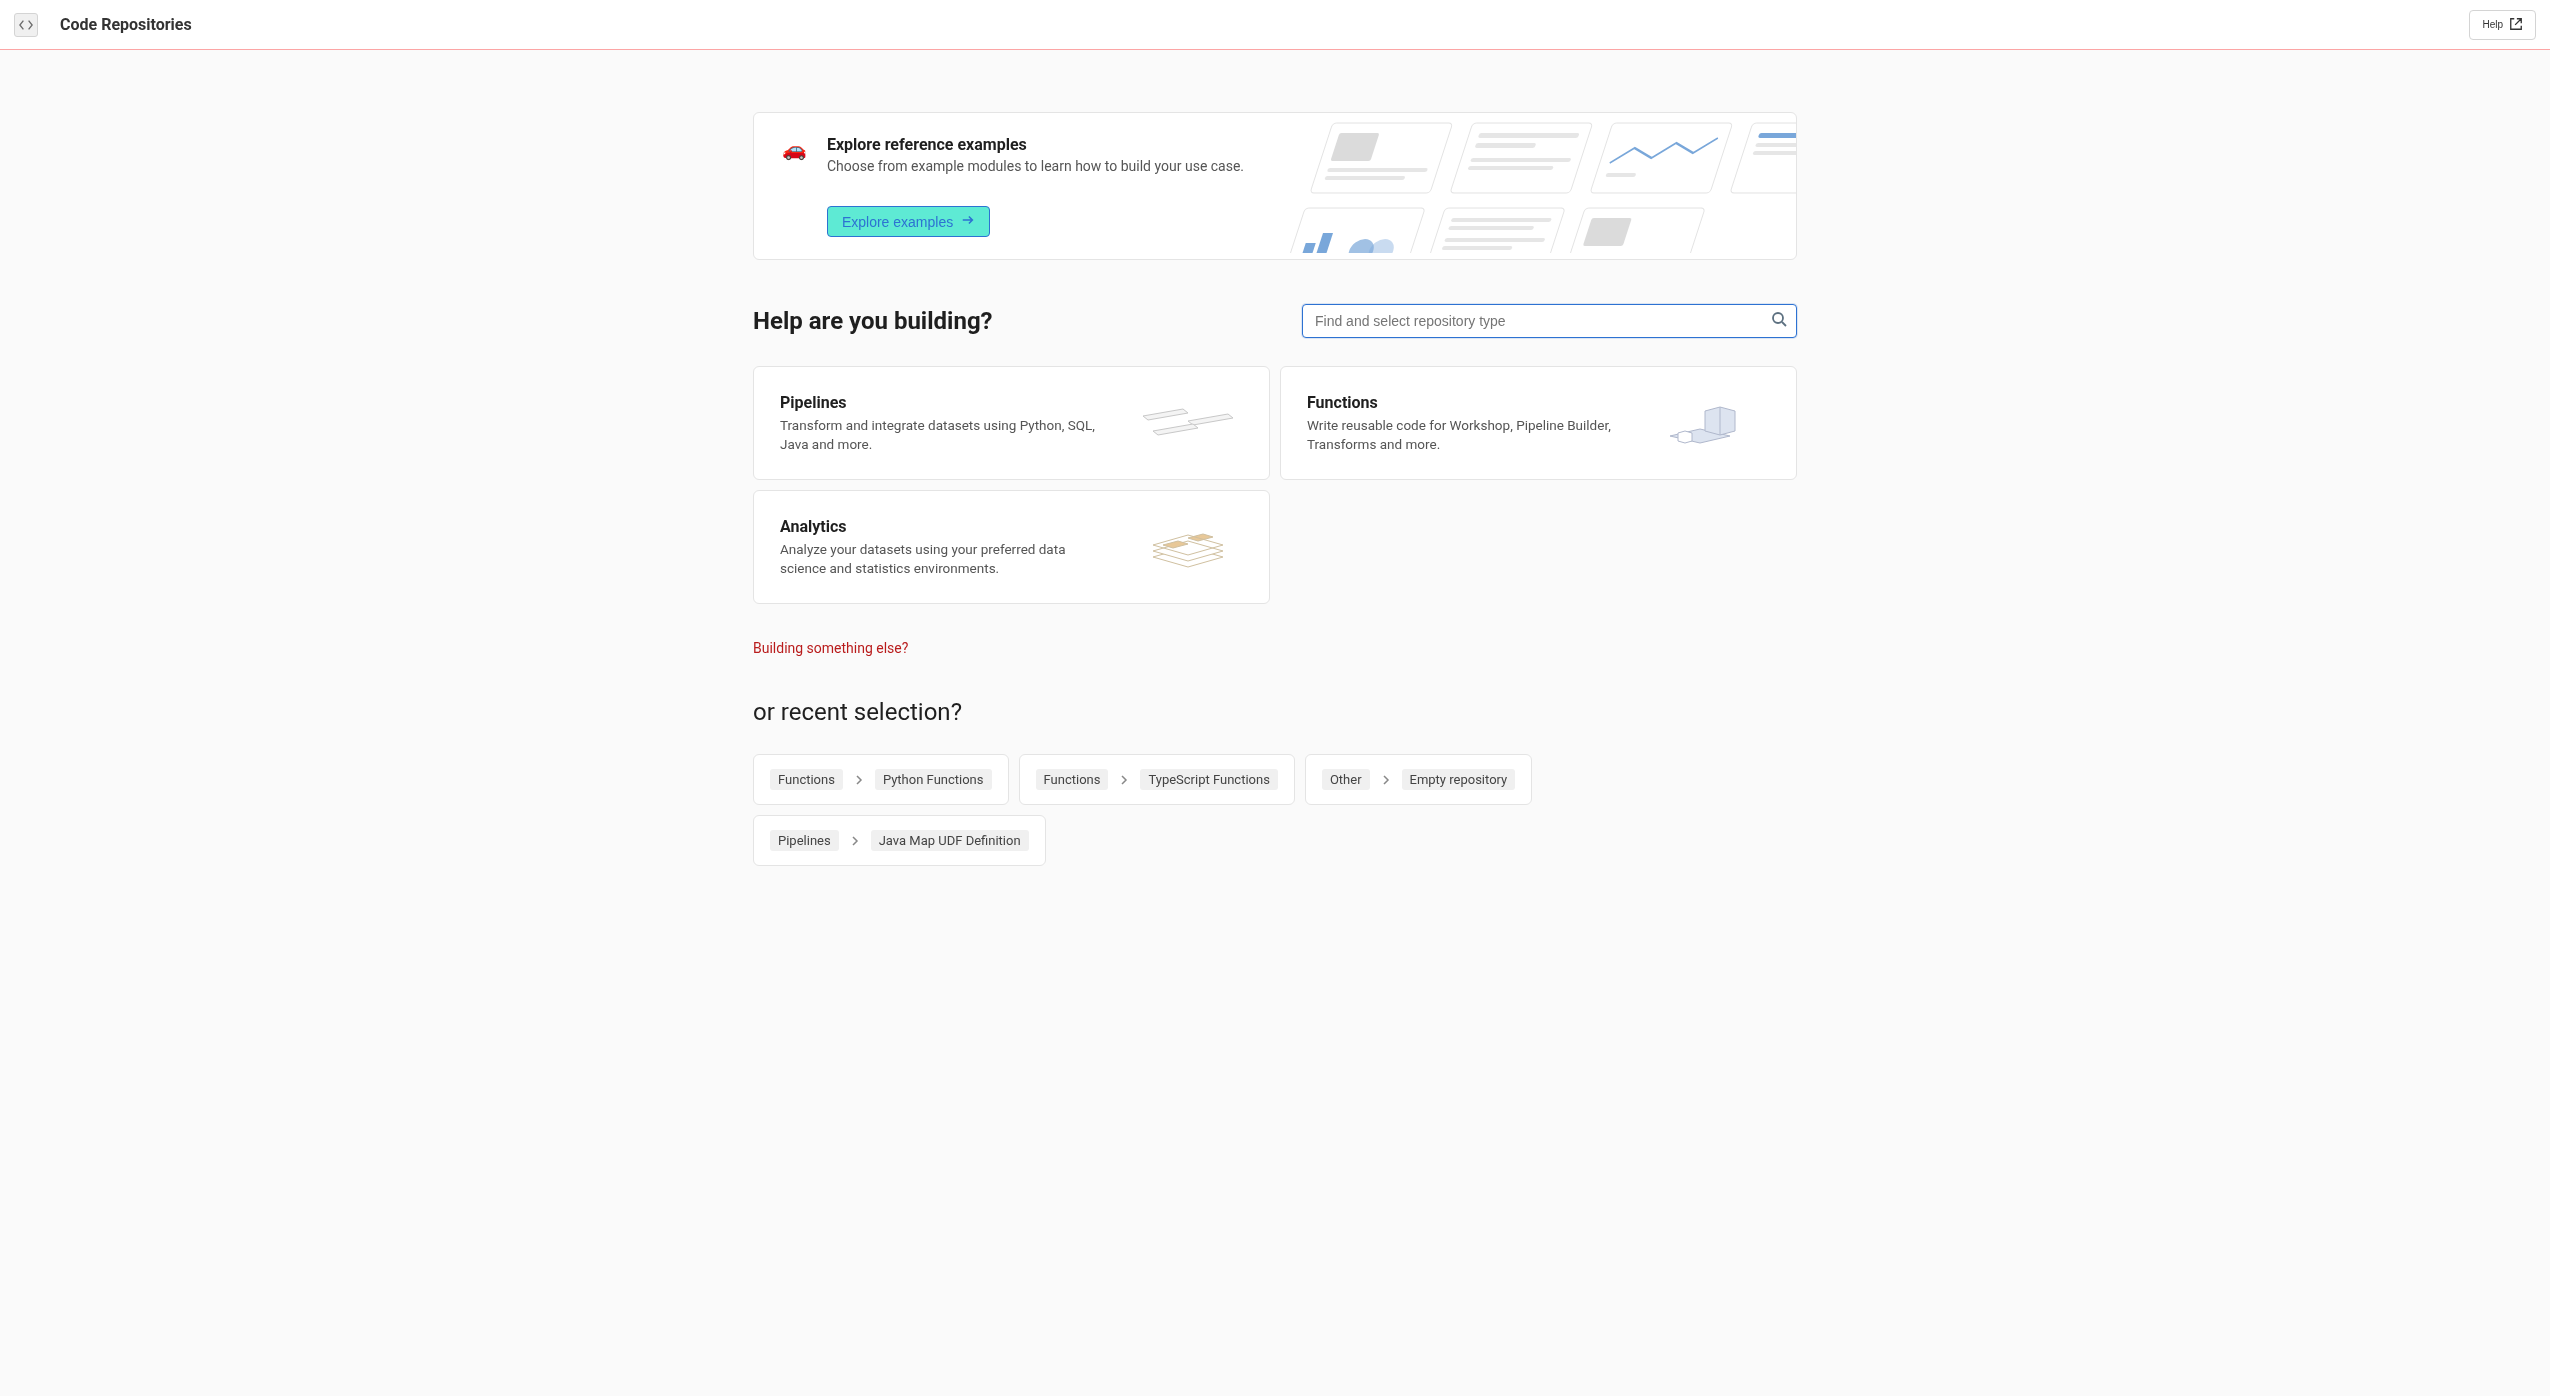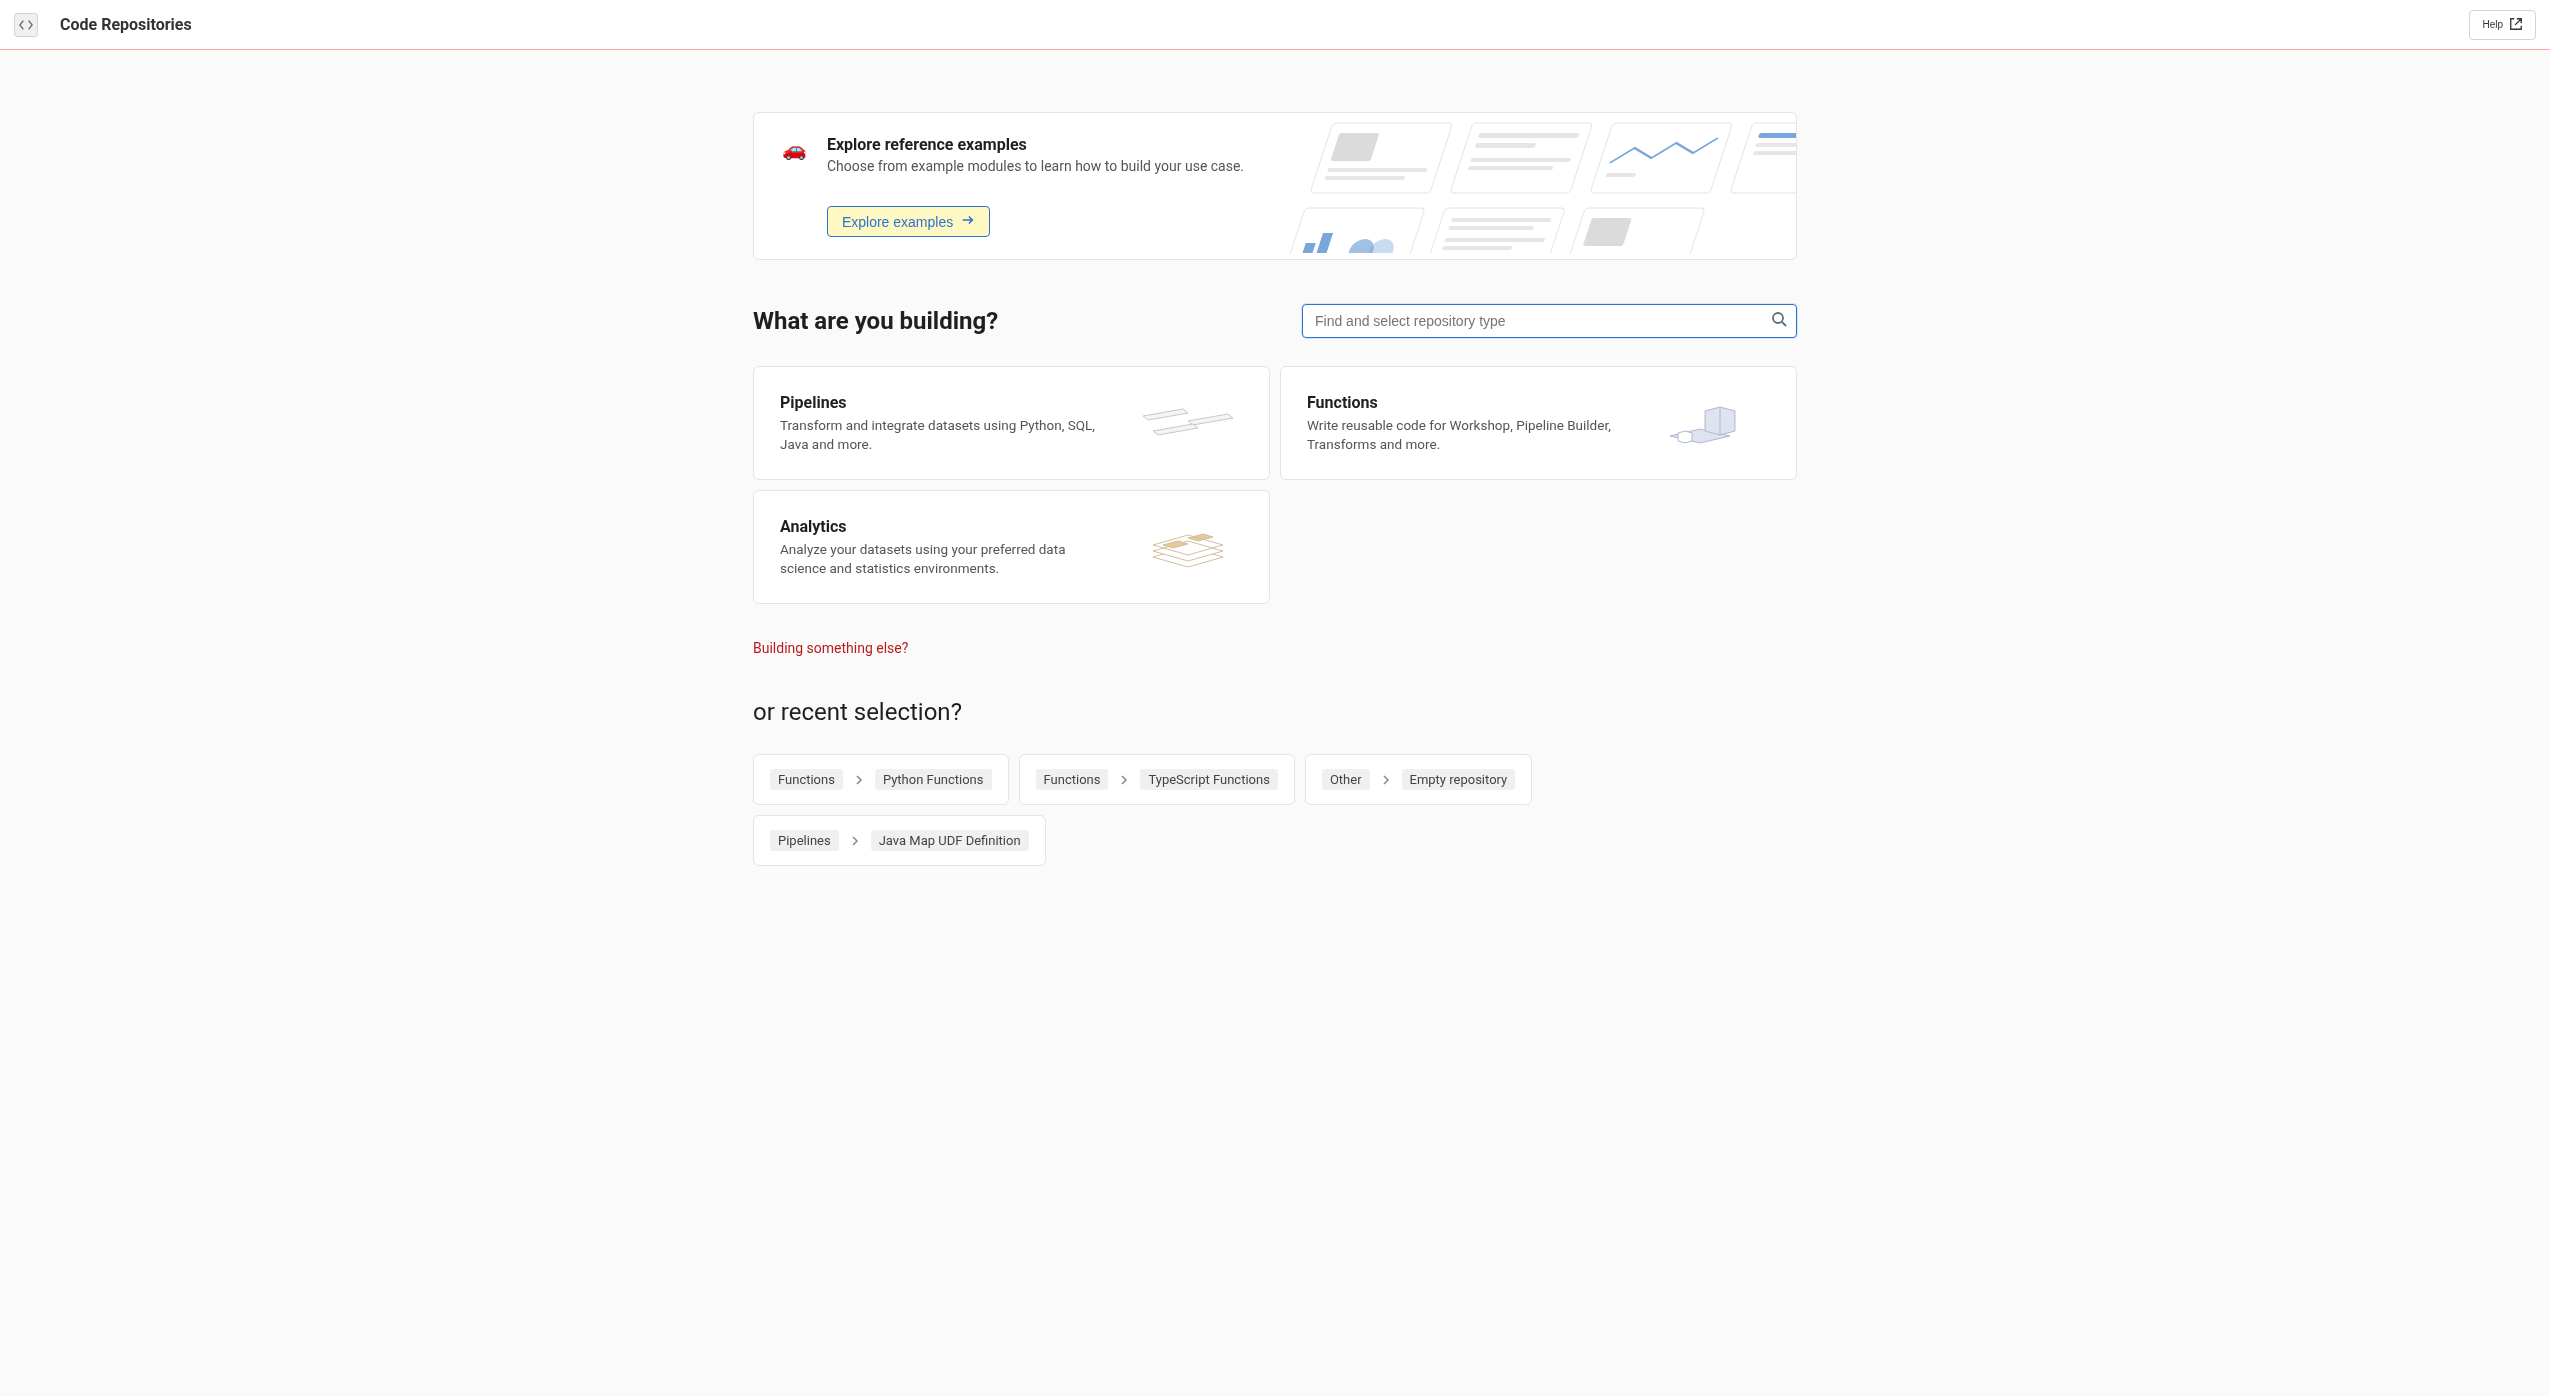--- a/index.html
+++ b/index.html
@@ -16,21 +16,21 @@
 
 
 .container { max-width: 1044px; margin: 0 auto; padding: 62px 0 40px; }
 
 
 .banner { background: #fff; border: 1px solid #e4e4e4; border-radius: 6px; padding: 22px 28px; display: flex; align-items: flex-start; gap: 20px; position: relative; overflow: hidden; }
 .banner-emoji { font-size: 20px; margin-top: 2px; }
 .banner-content { flex: 1; z-index: 1; }
 .banner-title { font-size: 16px; font-weight: 700; margin-bottom: 4px; }
 .banner-desc { font-size: 14px; color: #555; margin-bottom: 32px; }
-.explore-btn { display: inline-flex; align-items: center; gap: 8px; padding: 6px 14px; background: #fef9c3; border: 1px solid #2d72d2; border-radius: 4px; color: #2d72d2; font-size: 14px; cursor: pointer; }
+.explore-btn { display: inline-flex; align-items: center; gap: 8px; padding: 6px 14px; background: #5eead4; border: 1px solid #2d72d2; border-radius: 4px; color: #2d72d2; font-size: 14px; cursor: pointer; }
 .explore-btn svg { width: 14px; height: 14px; }
 .banner-decor { position: absolute; right: 0; top: 0; bottom: 0; width: 520px; opacity: 0.9; }
 
 
 .heading-row { display: flex; align-items: center; justify-content: space-between; margin-top: 44px; margin-bottom: 28px; }
 .heading { font-size: 24px; font-weight: 700; }
 .search-wrap { position: relative; width: 515px; padding-left: 20px; }
 .search-input { width: 100%; padding: 8px 36px 8px 12px; border: 1px solid #2d72d2; border-radius: 4px; font-size: 14px; outline: none; box-shadow: 0 0 0 1px rgba(45,114,210,0.15); }
 .search-icon { position: absolute; right: 10px; top: 50%; transform: translateY(-50%); color: #5c7080; pointer-events: none; }
 .search-icon svg { width: 16px; height: 16px; }
@@ -121,21 +121,21 @@
         <rect x="210" y="125" width="100" height="4" rx="2" fill="#e4e4e4"></rect>
         <rect x="210" y="133" width="70" height="4" rx="2" fill="#e4e4e4"></rect>
         <rect x="340" y="95" width="120" height="70" rx="4" fill="#fff" stroke="#e0e0e0"></rect>
         <rect x="350" y="105" width="40" height="28" rx="2" fill="#d8d8d8"></rect>
         <rect x="350" y="140" width="100" height="4" rx="2" fill="#e4e4e4"></rect>
       </g>
     </svg>
   </div>
 
   <div class="heading-row">
-    <div class="heading">What are you building?</div>
+    <div class="heading">Help are you building?</div>
     <div class="search-wrap">
       <input class="search-input" type="text" placeholder="Find and select repository type" style="">
       <span class="search-icon">
         <svg viewBox="0 0 16 16" fill="none" stroke="currentColor" stroke-width="1.8">
             <circle cx="7" cy="7" r="5"></circle>
             <path d="M11 11l4 4"></path>
           </svg>
       </span>
     </div>
   </div>

